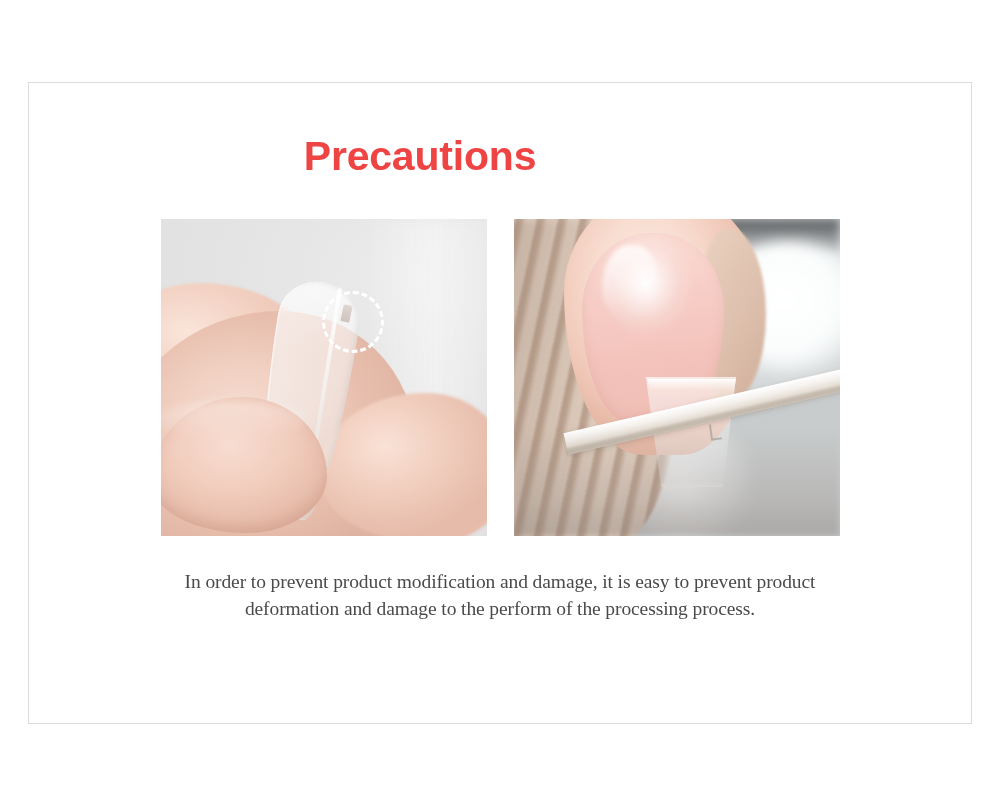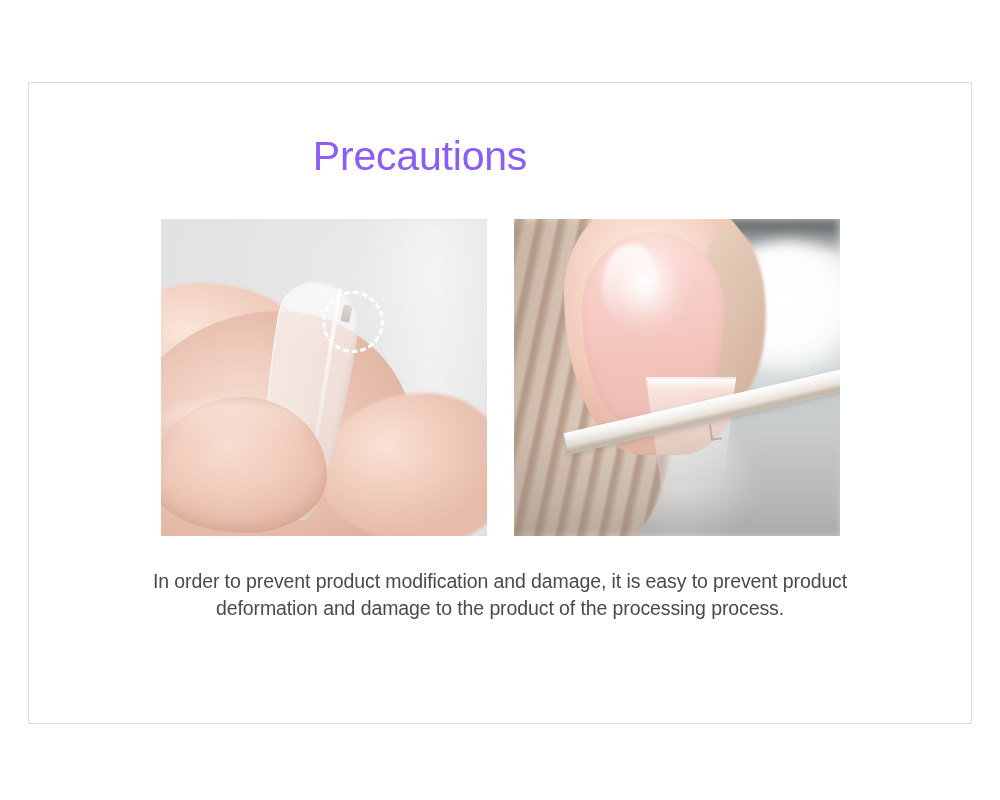--- a/index.html
+++ b/index.html
@@ -35,23 +35,23 @@
   }
 
   
   .title {
     position: absolute;
     left: 0;
     top: 132px;
     width: 840px;
     text-align: center;
     font-size: 41px;
-    font-weight: 400;
+    font-weight: 700;
     letter-spacing: -0.2px;
-    color: #8b5cf6;
+    color: #ef4444;
     line-height: 48px;
     white-space: nowrap;
   }
 
   
   .photo-row {
     position: absolute;
     left: 161px;
     top: 219px;
     width: 679px;
@@ -298,21 +298,21 @@
     position: absolute;
     left: 0;
     top: 568px;
     width: 1000px;
     text-align: center;
     color: #4a4a4a;
     font-size: 19.5px;
     line-height: 27px;
     letter-spacing: -0.1px;
   }
-  .caption .cl { display: block; white-space: nowrap; }
+  .caption .cl { display: block; white-space: nowrap; font-family: Liberation Serif, serif; }
 </style>
 </head>
 <body>
 
 <div class="page">
 
   <div class="frame"></div>
 
   <div class="title">Precautions</div>
 
@@ -347,16 +347,16 @@
       <div class="pr-tip-mark"></div>
       <div class="pr-file"></div>
       <div class="pr-file-edge"></div>
       <div class="pr-lower-shadow"></div>
     </div>
 
   </div>
 
   <div class="caption">
     <span class="cl">In order to prevent product modification and damage, it is easy to prevent product</span>
-    <span class="cl">deformation and damage to the product of the processing process.</span>
+    <span class="cl">deformation and damage to the perform of the processing process.</span>
   </div>
 
 </div>
 
 </body></html>

